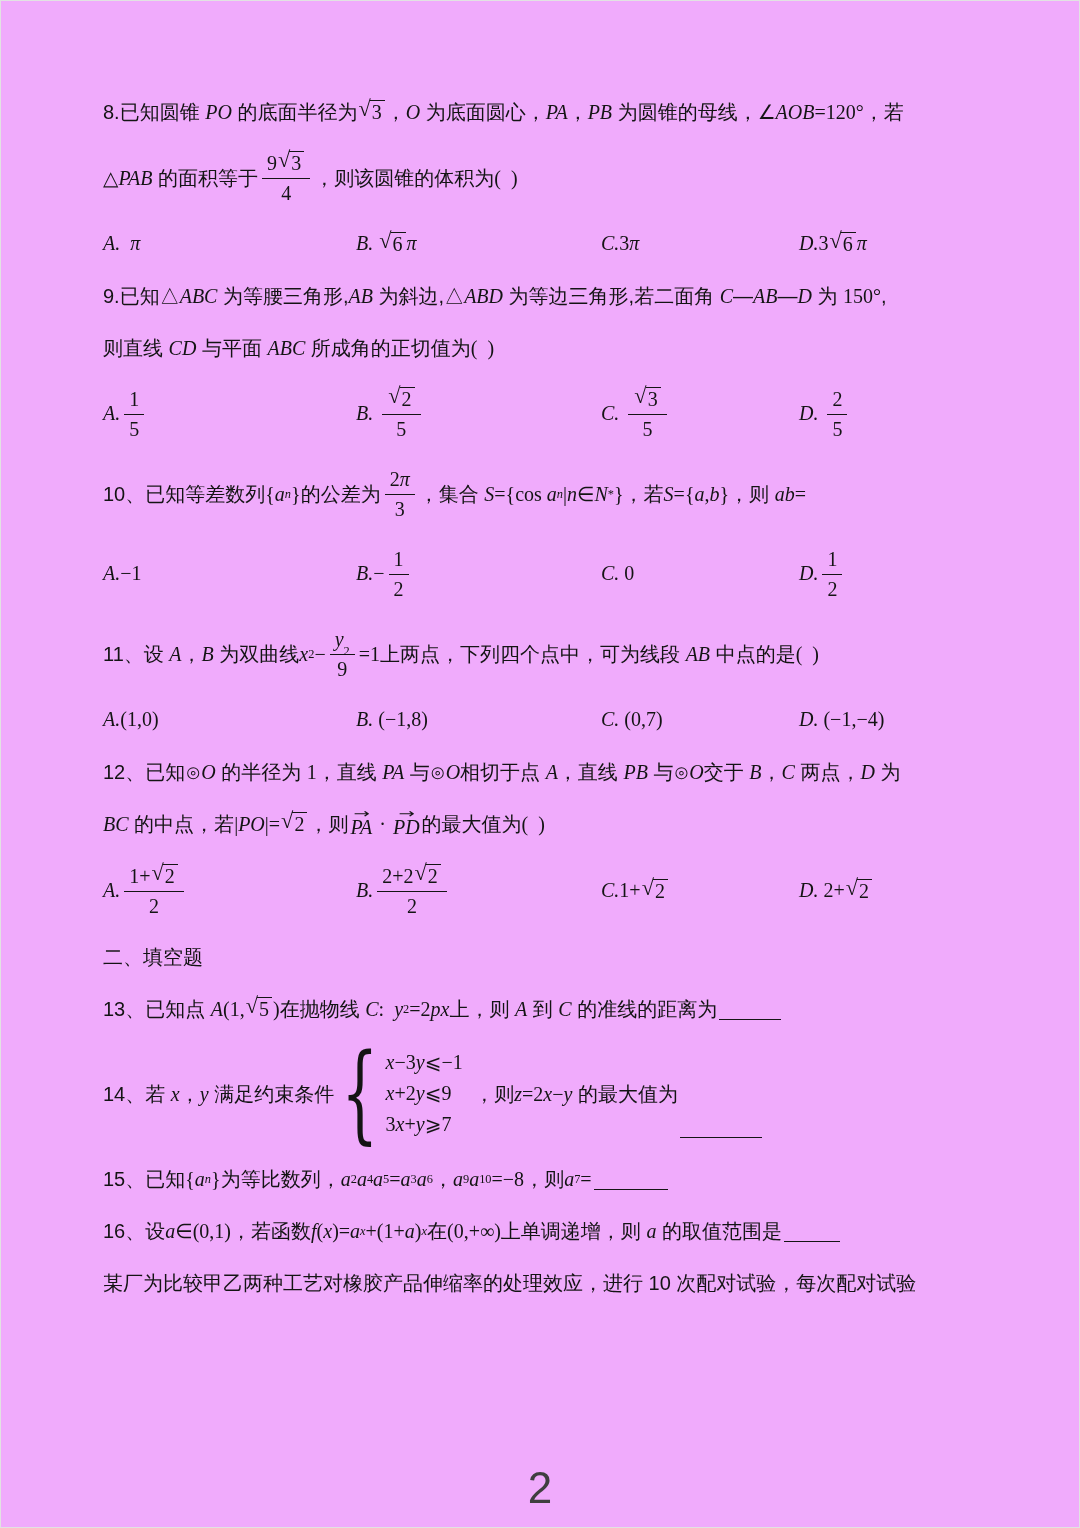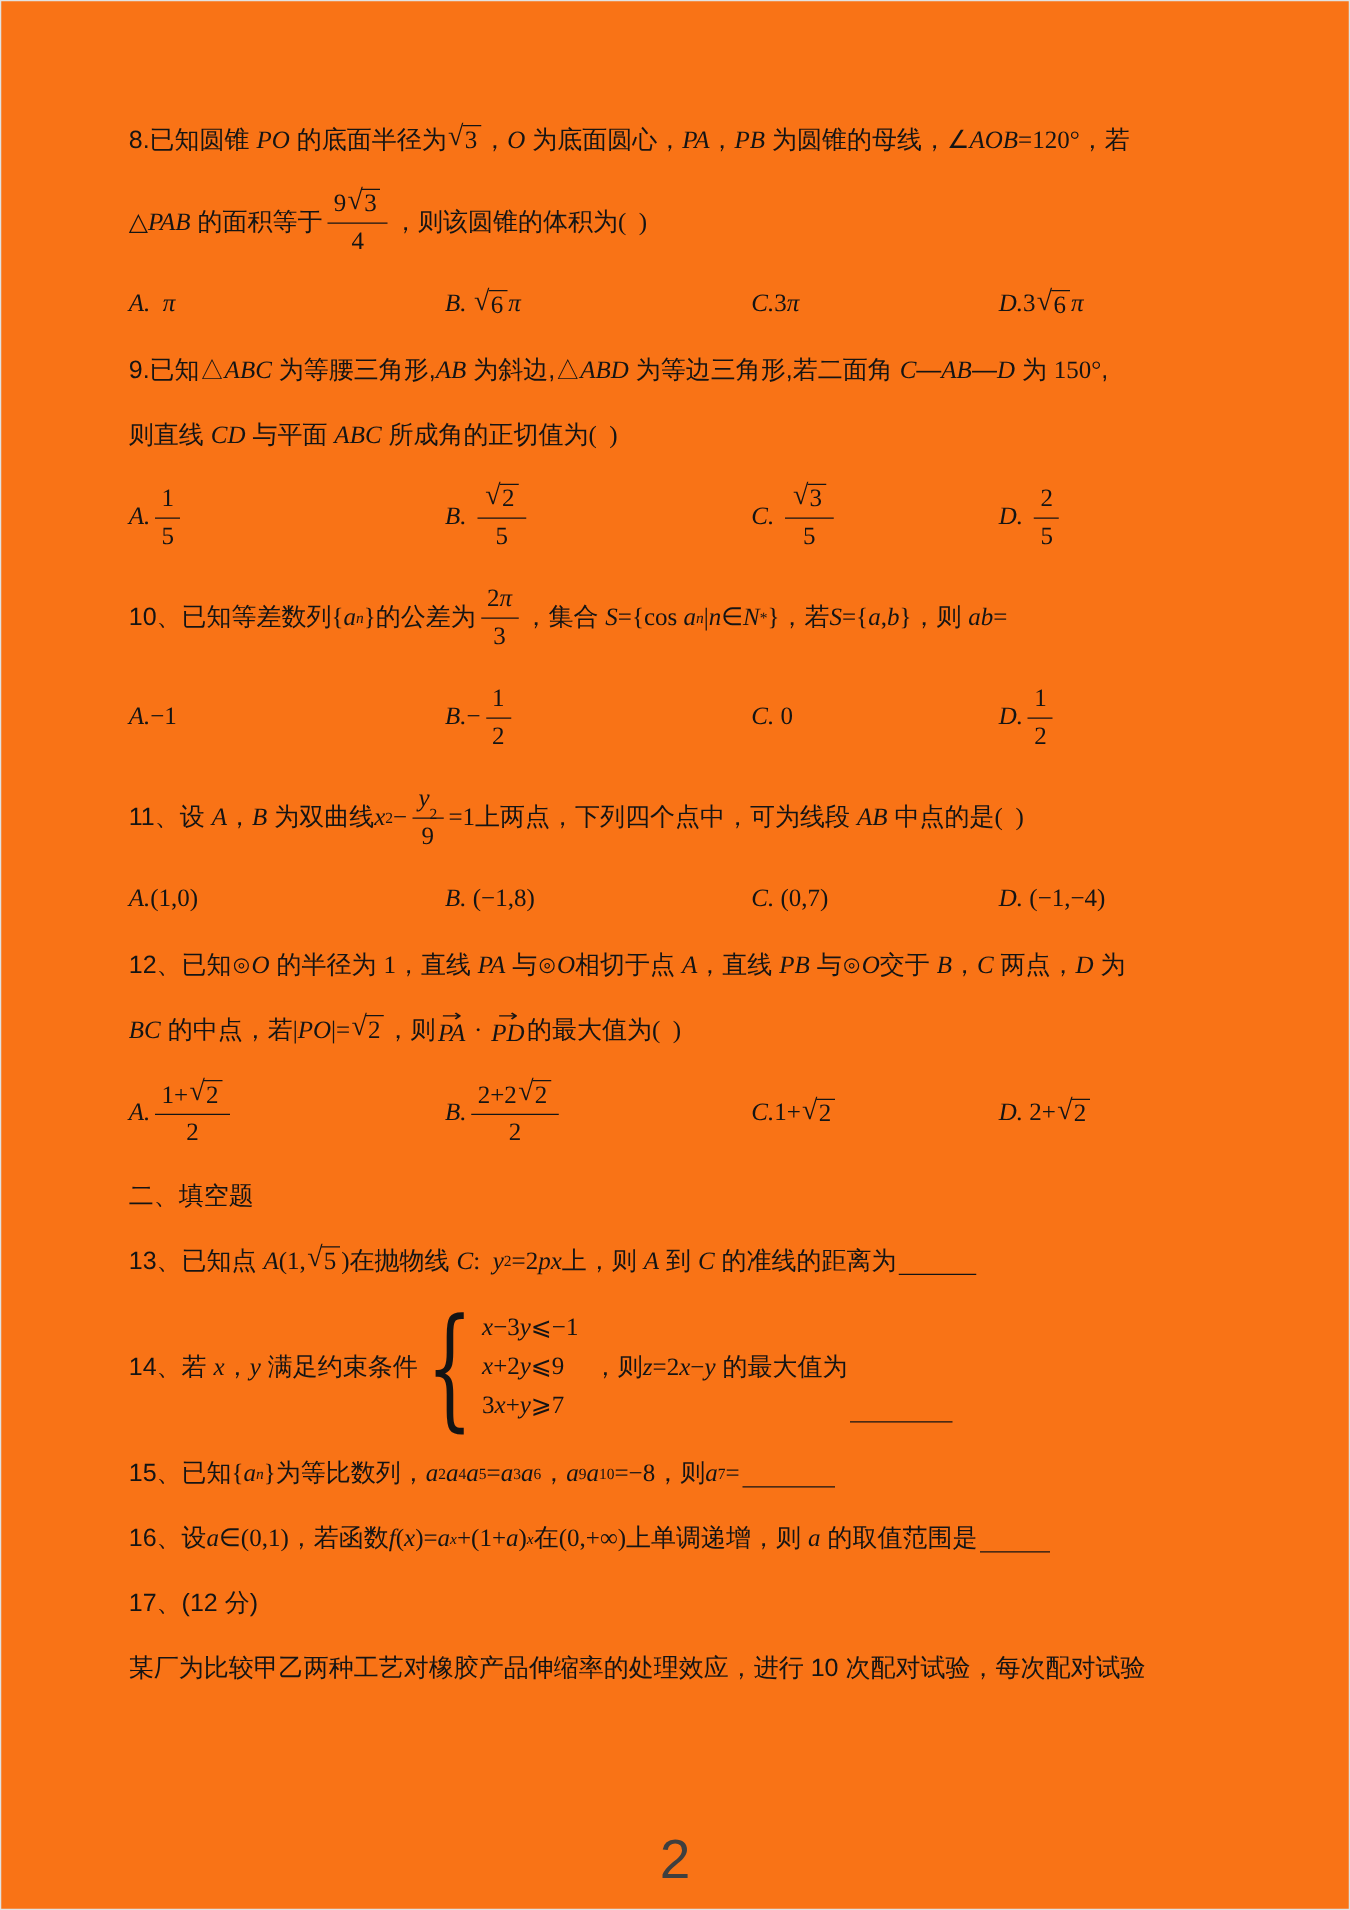--- a/index.html
+++ b/index.html
@@ -1,18 +1,18 @@
 <!DOCTYPE html>
 <html><head>
 <meta charset="utf-8">
 <style>
   html,body{margin:0;padding:0;background:#ffffff;}
   .page{
     position:relative;width:1080px;height:1528px;box-sizing:border-box;
-    background:#f97316;overflow:hidden;
+    background:#f0abfc;overflow:hidden;
     box-shadow:inset 0 0 0 1px #e2e2e2;
     padding:98px 100px 0 103px;
     font-family:"Liberation Sans",sans-serif;
     font-size:20px;color:#141414;
   }
   .line{display:flex;align-items:center;white-space:pre;min-height:27px;margin-bottom:25px;line-height:1.3;}
   .opts{display:grid;grid-template-columns:253px 245px 198px 1fr;align-items:center;min-height:27px;margin-bottom:25px;}
   .opt{display:flex;align-items:center;white-space:pre;}
   .t{white-space:pre;}
   .m{font-family:"Liberation Serif",serif;font-style:italic;white-space:pre;}
@@ -79,17 +79,16 @@
         <div class="opt"><span class="m">A.</span><span class="frac"><span class="num"><span class="t">1+</span><span class="sqrt"><span class="rad">√</span><span class="vinc"><span class="t">2</span></span></span></span><span class="den"><span class="t">2</span></span></span></div>
         <div class="opt"><span class="m">B.</span><span class="frac"><span class="num"><span class="t">2+2</span><span class="sqrt"><span class="rad">√</span><span class="vinc"><span class="t">2</span></span></span></span><span class="den"><span class="t">2</span></span></span></div>
         <div class="opt"><span class="m">C.</span><span class="r">1+</span><span class="sqrt"><span class="rad">√</span><span class="vinc"><span class="t">2</span></span></span></div>
         <div class="opt"><span class="m">D.</span><span class="r"> 2+</span><span class="sqrt"><span class="rad">√</span><span class="vinc"><span class="t">2</span></span></span></div>
       </div>
       <div class="line"><span class="t">二、填空题</span></div>
       <div class="line"><span class="t">13、已知点 </span><span class="m">A</span><span class="r">(1,</span><span class="sqrt"><span class="rad">√</span><span class="vinc"><span class="t">5</span></span></span><span class="r">)</span><span class="t">在抛物线 </span><span class="m">C</span><span class="r">:  </span><span class="m">y</span><sup><span class="t">2</span></sup><span class="r">=2</span><span class="m">px</span><span class="t">上，则 </span><span class="m">A</span><span class="t"> 到 </span><span class="m">C</span><span class="t"> 的准线的距离为</span><span class="blank" style="width: 62px;"></span></div>
       <div class="line"><span class="t">14、若 </span><span class="m">x</span><span class="t">，</span><span class="m">y</span><span class="t"> 满足约束条件</span><span class="cases"><span class="brace">{</span><span class="rows"><span class="case-row"><span class="m">x</span><span class="r">−3</span><span class="m">y</span><span class="r">⩽−1</span></span><span class="case-row"><span class="m">x</span><span class="r">+2</span><span class="m">y</span><span class="r">⩽9</span></span><span class="case-row"><span class="r">3</span><span class="m">x</span><span class="r">+</span><span class="m">y</span><span class="r">⩾7</span></span></span></span><span class="t"> ，则</span><span class="m">z</span><span class="r">=2</span><span class="m">x</span><span class="r">−</span><span class="m">y</span><span class="t"> 的最大值为</span><span class="blank" style="width: 82px;"></span></div>
       <div class="line"><span class="t">15、已知</span><span class="r">{</span><span class="m">a</span><sub><span class="m">n</span></sub><span class="r">}</span><span class="t">为等比数列，</span><span class="m">a</span><sub><span class="t">2</span></sub><span class="m">a</span><sub><span class="t">4</span></sub><span class="m">a</span><sub><span class="t">5</span></sub><span class="r">=</span><span class="m">a</span><sub><span class="t">3</span></sub><span class="m">a</span><sub><span class="t">6</span></sub><span class="t">，</span><span class="m">a</span><sub><span class="t">9</span></sub><span class="m">a</span><sub><span class="t">10</span></sub><span class="r">=−8</span><span class="t">，则</span><span class="m">a</span><sub><span class="t">7</span></sub><span class="r">=</span><span class="blank" style="width: 74px;"></span></div>
       <div class="line"><span class="t">16、设</span><span class="m">a</span><span class="r">∈(0,1)</span><span class="t">，若函数</span><span class="m">f</span><span class="r">(</span><span class="m">x</span><span class="r">)=</span><span class="m">a</span><sup><span class="m">x</span></sup><span class="r">+(1+</span><span class="m">a</span><span class="r">)</span><sup><span class="m">x</span></sup><span class="t">在</span><span class="r">(0,+∞)</span><span class="t">上单调递增，则 </span><span class="m">a</span><span class="t"> 的取值范围是</span><span class="blank" style="width: 56px;"></span></div>
-      <div class="line"><span class="t">17、(12 分)</span></div>
       <div class="line"><span class="t">某厂为比较甲乙两种工艺对橡胶产品伸缩率的处理效应，进行 10 次配对试验，每次配对试验</span></div>
     </div>
   <div class="pagenum">2</div>
 </div>
 
 </body></html>

